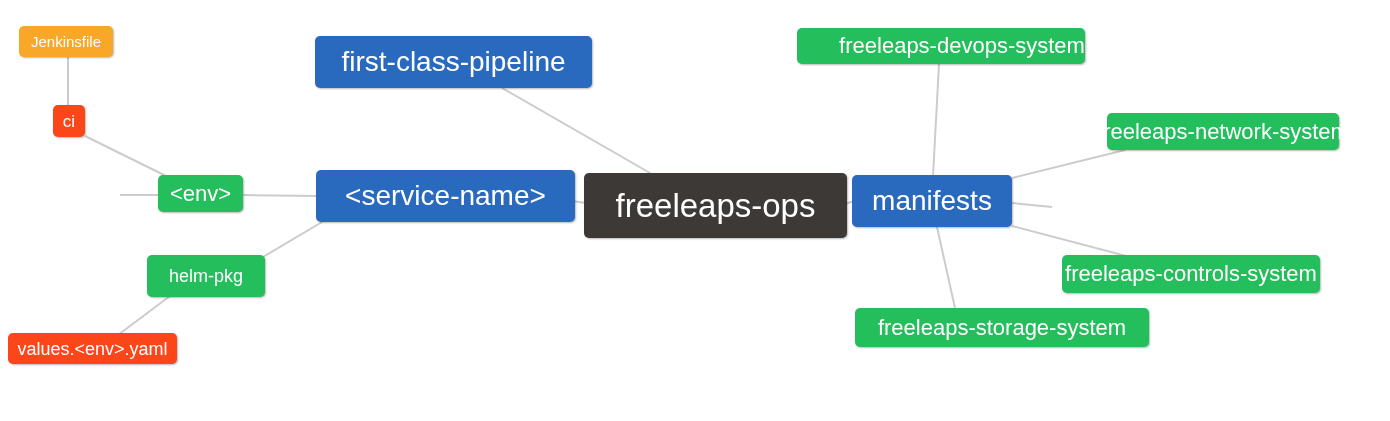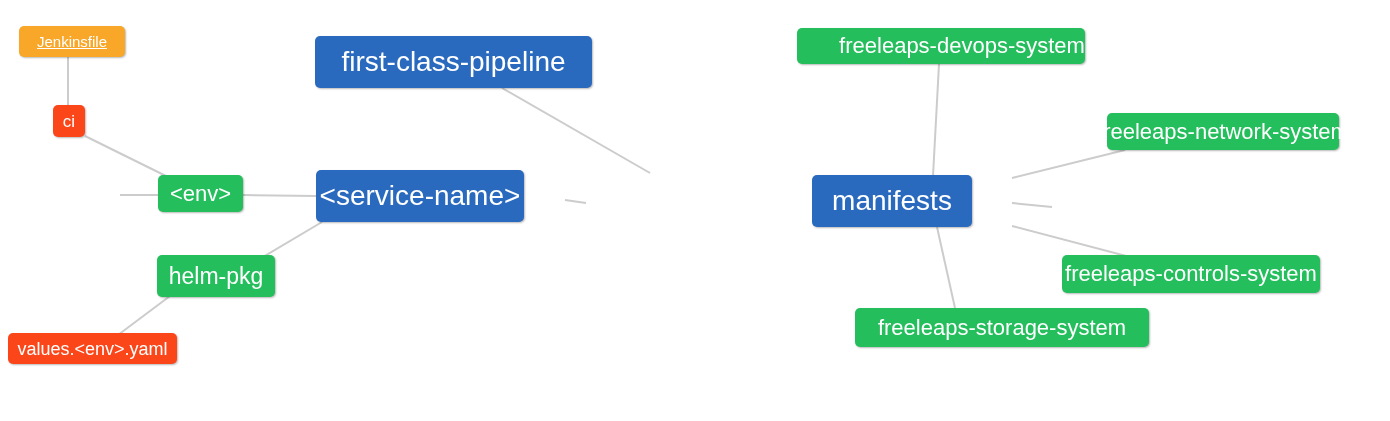--- a/index.html
+++ b/index.html
@@ -40,34 +40,34 @@
     box-sizing: border-box;
     line-height: 1;
     user-select: none;
   }
   .blue   { background: #2a6abe; }
   .green  { background: #24be5c; }
   .red    { background: #fa4619; }
   .orange { background: #f8a728; }
   .dark   { background: #3c3936; }
 
-  #n-jenkinsfile          { left: 19px;   top: 26px;  width: 106px;  height: 31px; font-size: 15px; text-decoration: underline; }
+  #n-jenkinsfile          { left: 19px;   top: 26px;  width: 94px;  height: 31px; font-size: 15px; }
   #n-ci                   { left: 53px;   top: 105px; width: 32px;  height: 32px; font-size: 17px; text-align: right; }
   #n-argo-app             { left: 31px;   top: 176px; width: 89px;  height: 34px; font-size: 18px; }
   #n-env                  { left: 158px;  top: 175px; width: 85px;  height: 37px; font-size: 22px; }
   #n-first-class-pipeline { left: 315px;  top: 36px;  width: 277px; height: 52px; font-size: 28px; }
-  #n-service-name         { left: 316px;  top: 170px; width: 208px; height: 52px; font-size: 28px; }
+  #n-service-name         { left: 316px;  top: 170px; width: 259px; height: 52px; font-size: 28px; }
   #n-freeleaps-ops        { left: 584px;  top: 173px; width: 263px; height: 65px; font-size: 33px; }
-  #n-manifests            { left: 812px;  top: 175px; width: 160px; height: 52px; font-size: 28px; }
+  #n-manifests            { left: 852px;  top: 175px; width: 160px; height: 52px; font-size: 28px; }
   #n-devops-system        { left: 797px;  top: 28px;  width: 288px; height: 36px; font-size: 22px; padding-left: 42px; }
   #n-network-system       { left: 1107px; top: 113px; width: 232px; height: 37px; font-size: 22px; }
   #n-monitoring-system    { left: 1052px; top: 185px; width: 323px; height: 38px; font-size: 22px; }
   #n-controls-system      { left: 1062px; top: 255px; width: 258px; height: 38px; font-size: 22px; }
   #n-storage-system       { left: 813px;  top: 308px; width: 294px; height: 39px; font-size: 22px; margin-left: 42px; }
-  #n-helm-pkg             { left: 147px;  top: 255px; width: 118px; height: 42px; font-size: 23px; margin-left: 10px; }
+  #n-helm-pkg             { left: 147px;  top: 255px; width: 118px; height: 42px; font-size: 18px; }
   #n-values-env-yaml      { left: 8px;    top: 333px; width: 169px; height: 31px; font-size: 18px; text-align: center; }
 </style>
 </head>
 <body>
 
 <div class="canvas">
 
   <svg class="edges" viewBox="0 0 1390 421">
     <line x1="68" y1="57" x2="68" y2="105"></line>
     <line x1="85" y1="136" x2="168" y2="177"></line>
@@ -83,20 +83,21 @@
     <line x1="1012" y1="203" x2="1052" y2="207"></line>
     <line x1="1012" y1="226" x2="1130" y2="257"></line>
     <line x1="937" y1="227" x2="955" y2="308"></line>
   </svg>
 
   <div class="node orange" id="n-jenkinsfile">Jenkinsfile</div>
   <div class="node red" id="n-ci">ci</div>
   <div class="node green" id="n-env">&lt;env&gt;</div>
   <div class="node blue" id="n-first-class-pipeline">first-class-pipeline</div>
   <div class="node blue" id="n-service-name">&lt;service-name&gt;</div>
+  <div class="node dark" id="n-freeleaps-ops">freeleaps-ops</div>
   <div class="node blue" id="n-manifests">manifests</div>
   <div class="node green" id="n-devops-system">freeleaps-devops-system</div>
   <div class="node green" id="n-network-system">freeleaps-network-system</div>
   <div class="node green" id="n-controls-system">freeleaps-controls-system</div>
   <div class="node green" id="n-storage-system">freeleaps-storage-system</div>
   <div class="node green" id="n-helm-pkg">helm-pkg</div>
   <div class="node red" id="n-values-env-yaml">values.&lt;env&gt;.yaml</div>
 
 </div>
 

